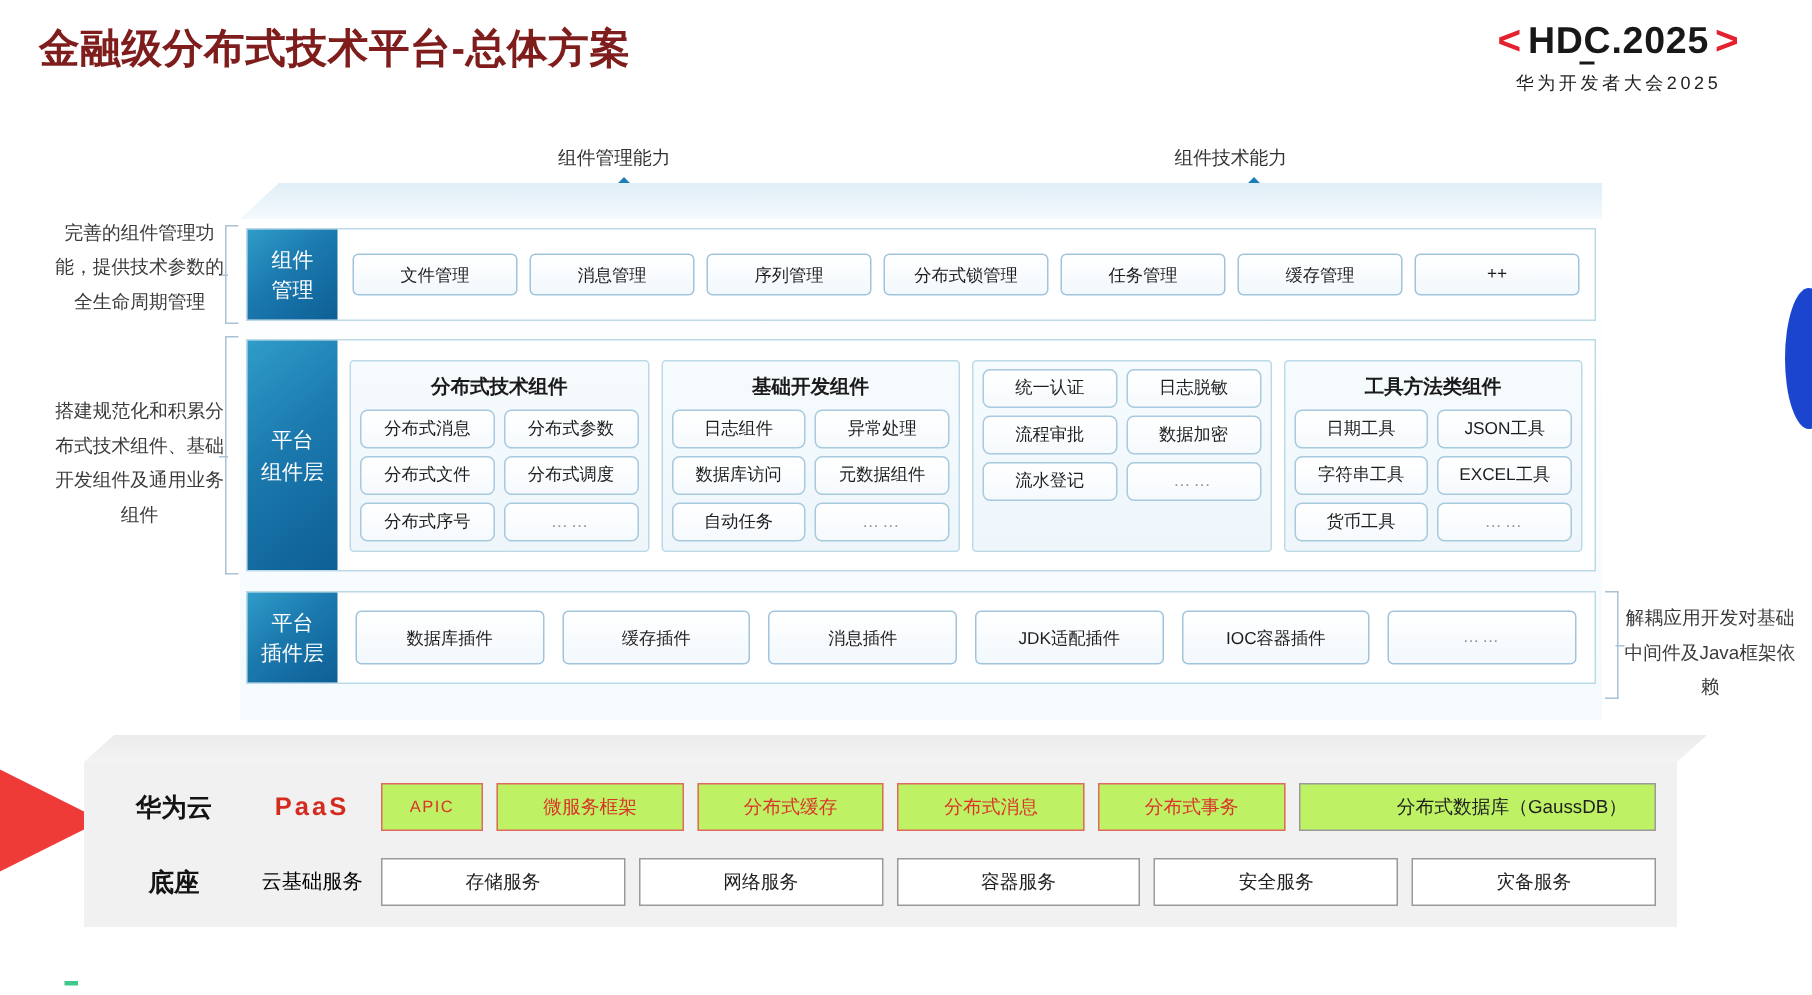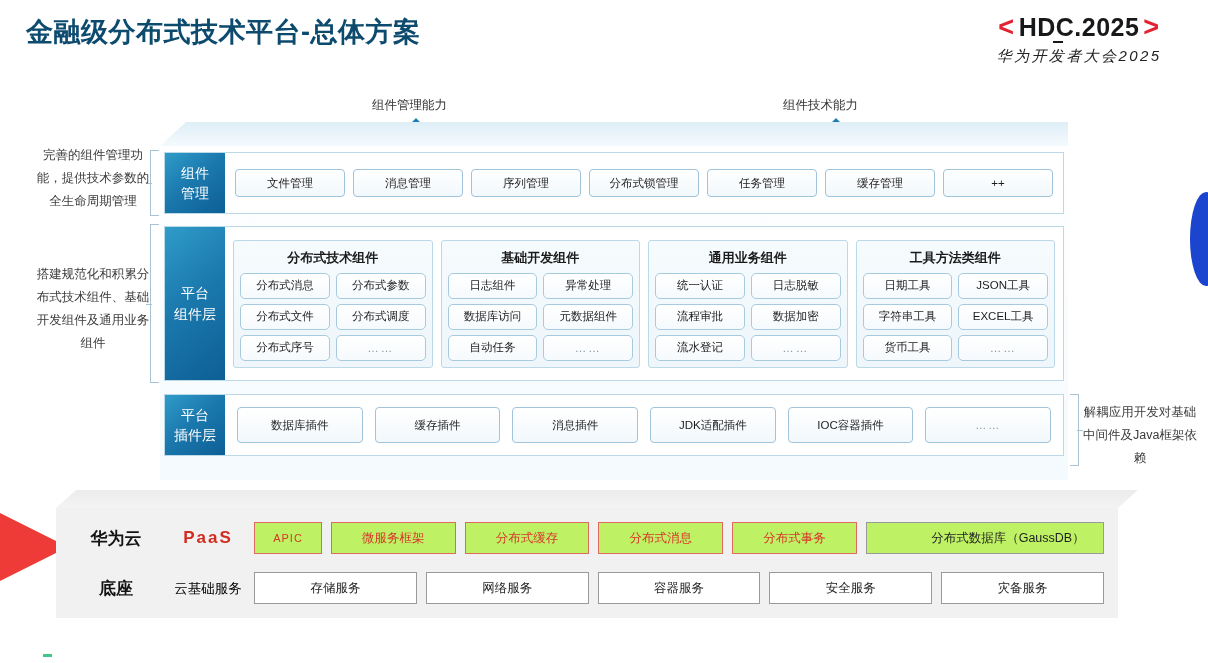--- a/index.html
+++ b/index.html
@@ -7,41 +7,41 @@
     width: 1208px; height: 663px;
     background: #ffffff;
     font-family: "Liberation Sans", "DejaVu Sans", sans-serif;
     overflow: hidden;
   }
   #root { position: relative; width: 1208px; height: 663px; }
 
   
   .page-title {
     position: absolute; left: 26px; top: 14px;
-    font-size: 27px; font-weight: bold; color: #0c4a6e;
+    font-size: 27px; font-weight: bold; color: #7f1d1d;
     letter-spacing: 0.5px; white-space: nowrap;
   }
   .hdc-logo {
     position: absolute; right: 14px; top: 14px;
     text-align: center; width: 230px;
   }
   .hdc-main {
     font-size: 25px; font-weight: bold; color: #17181a;
     letter-spacing: 0.5px; white-space: nowrap; line-height: 1;
     display: flex; align-items: center; justify-content: center; gap: 4px;
   }
   .hdc-bracket { color: #e3212f; font-size: 27px; font-weight: bold; }
   .hdc-word { position: relative; }
   .hdc-word .underbar {
     position: absolute; left: 34px; bottom: -3px; width: 10px; height: 2px;
     background: #17181a;
   }
   .hdc-sub {
-    margin-top: 6px; font-size: 15px; color: #222; letter-spacing: 2.4px;
-    white-space: nowrap; font-weight: normal; font-style: italic;
+    margin-top: 6px; font-size: 12px; color: #222; letter-spacing: 2.4px;
+    white-space: nowrap; font-weight: normal;
   }
 
   
   .red-wedge {
     position: absolute; left: -36px; top: 495px;
     width: 104px; height: 104px;
     background: #ee3b38;
     border-radius: 0 100% 100% 0 / 0 50% 50% 0;
     clip-path: polygon(0% 0%, 100% 50%, 0% 100%);
   }
@@ -263,21 +263,20 @@
               <div class="chip">日志组件</div>
               <div class="chip">异常处理</div>
               <div class="chip">数据库访问</div>
               <div class="chip">元数据组件</div>
               <div class="chip">自动任务</div>
               <div class="chip dots">……</div>
             </div>
           </div>
 
           <div class="group">
-            <div class="group-title">通用业务组件</div>
             <div class="group-grid">
               <div class="chip">统一认证</div>
               <div class="chip">日志脱敏</div>
               <div class="chip">流程审批</div>
               <div class="chip">数据加密</div>
               <div class="chip">流水登记</div>
               <div class="chip dots">……</div>
             </div>
           </div>
 

